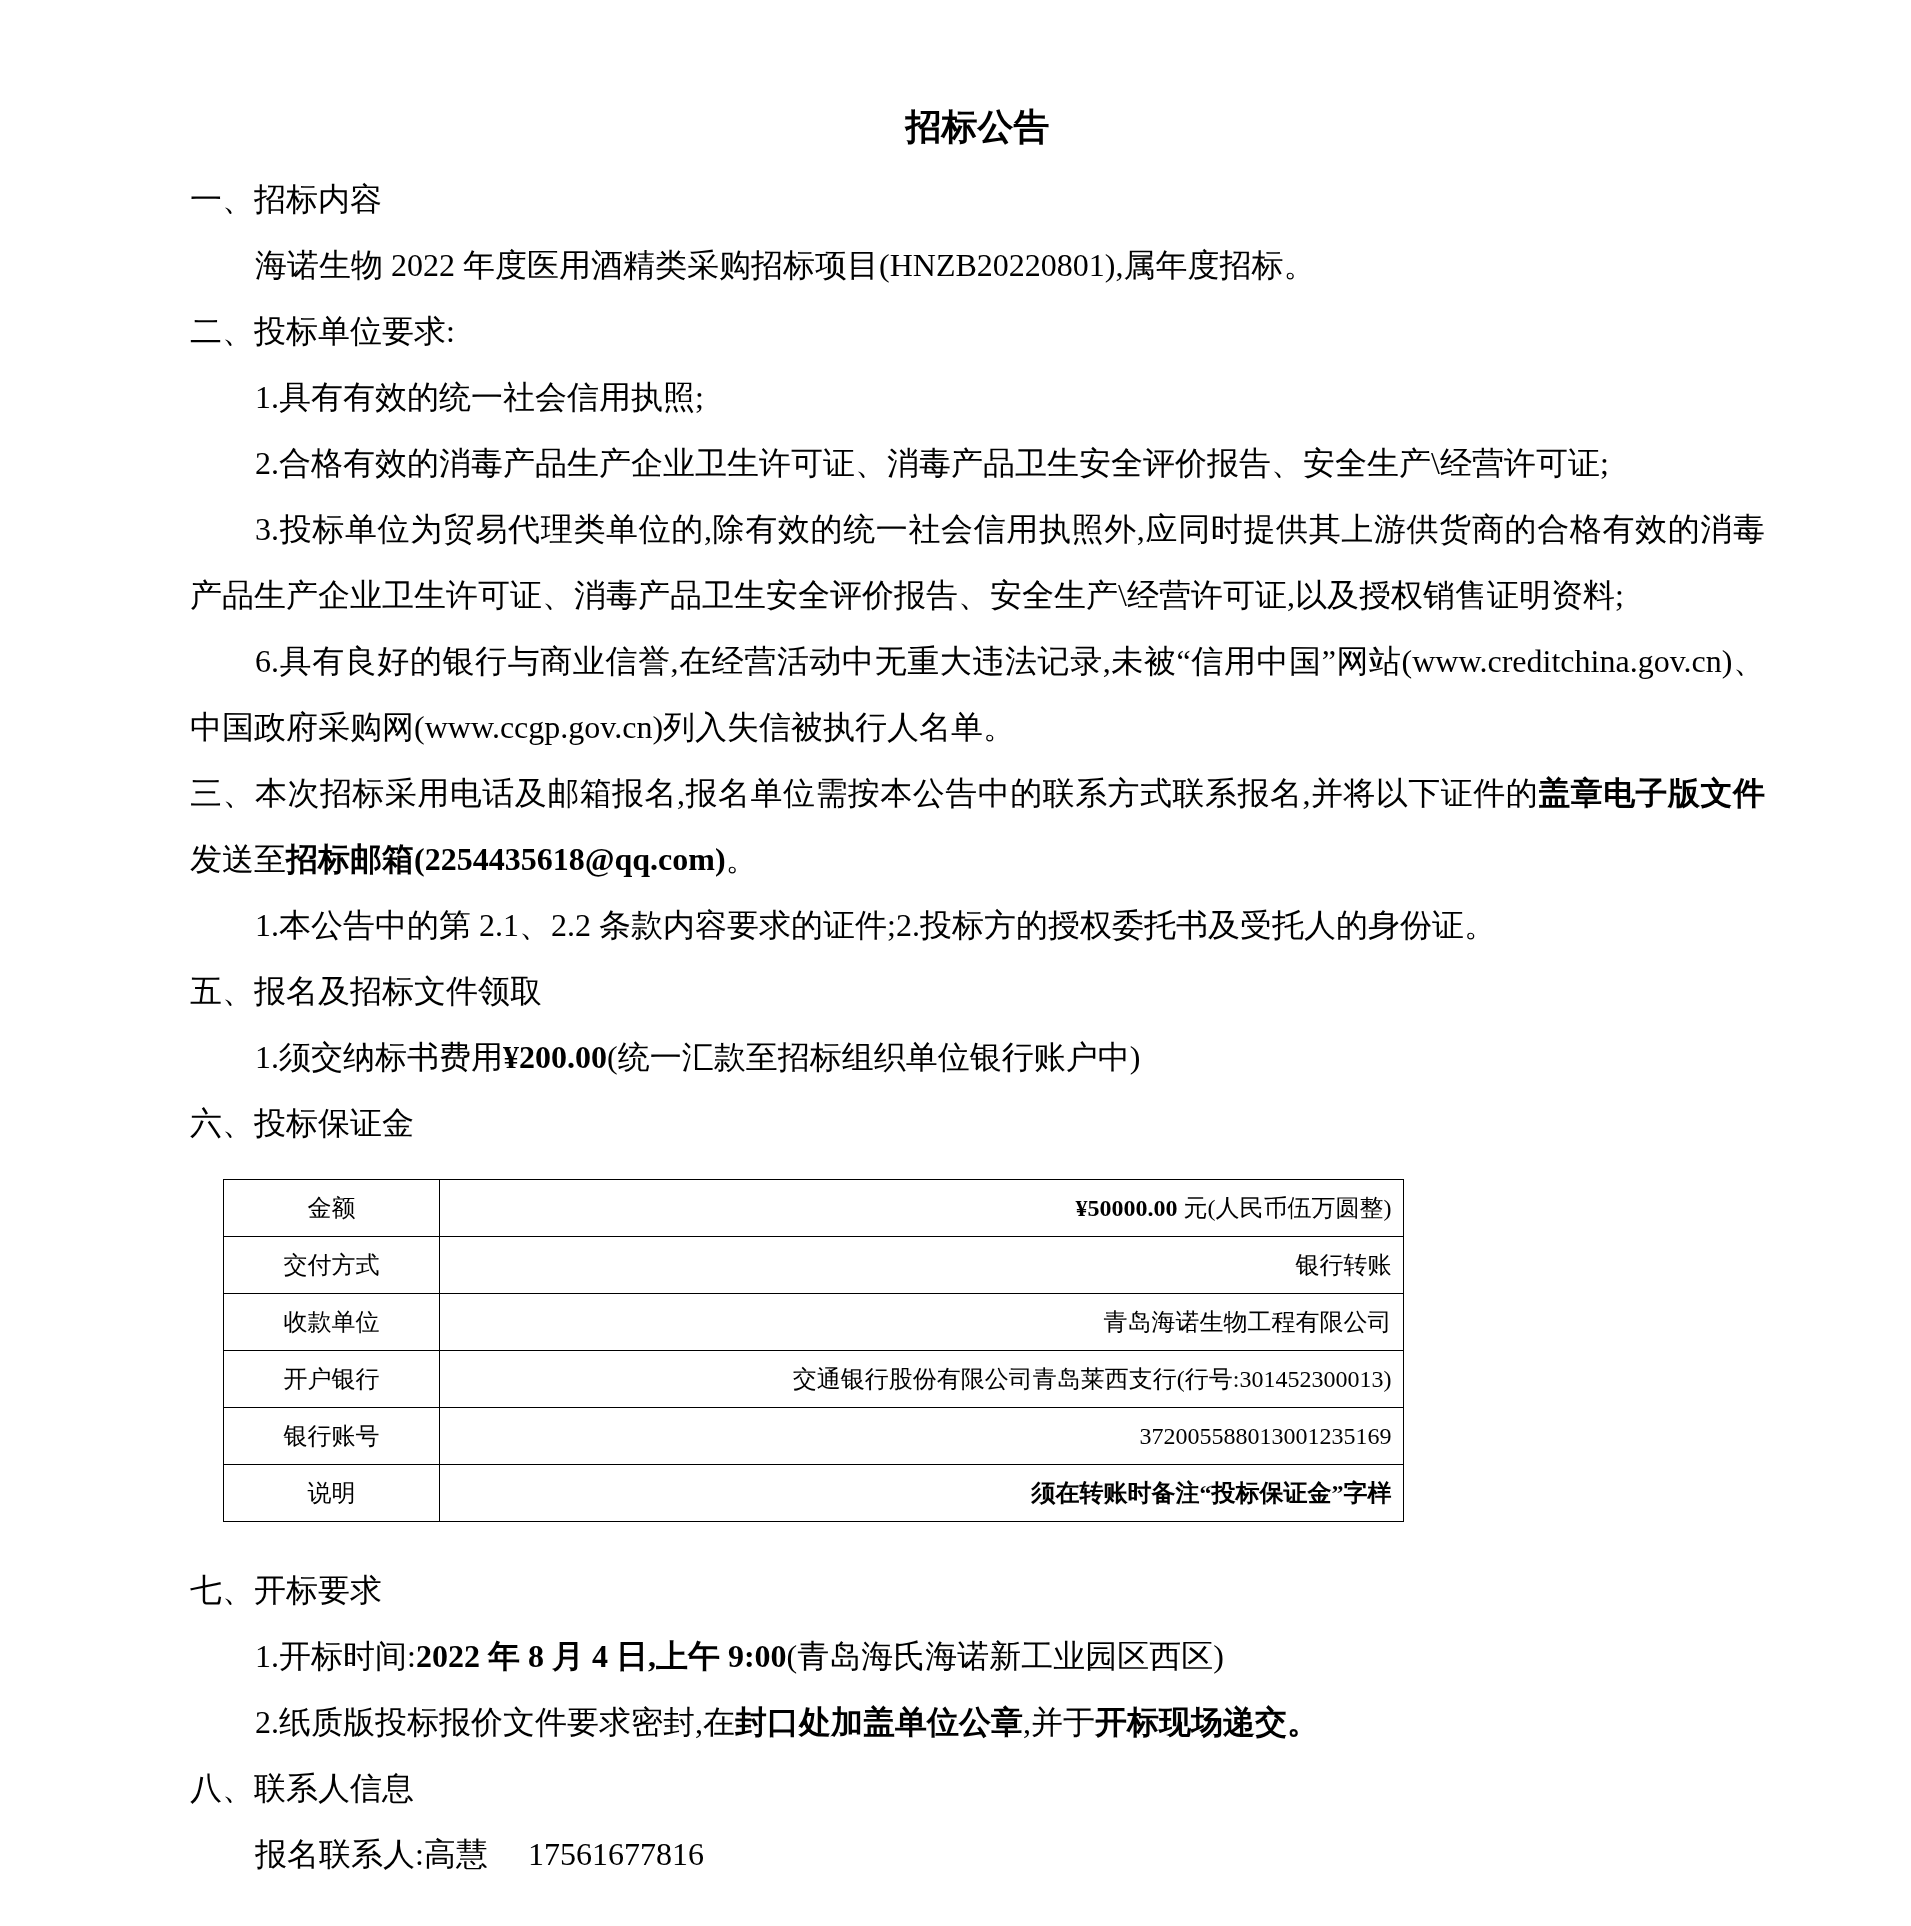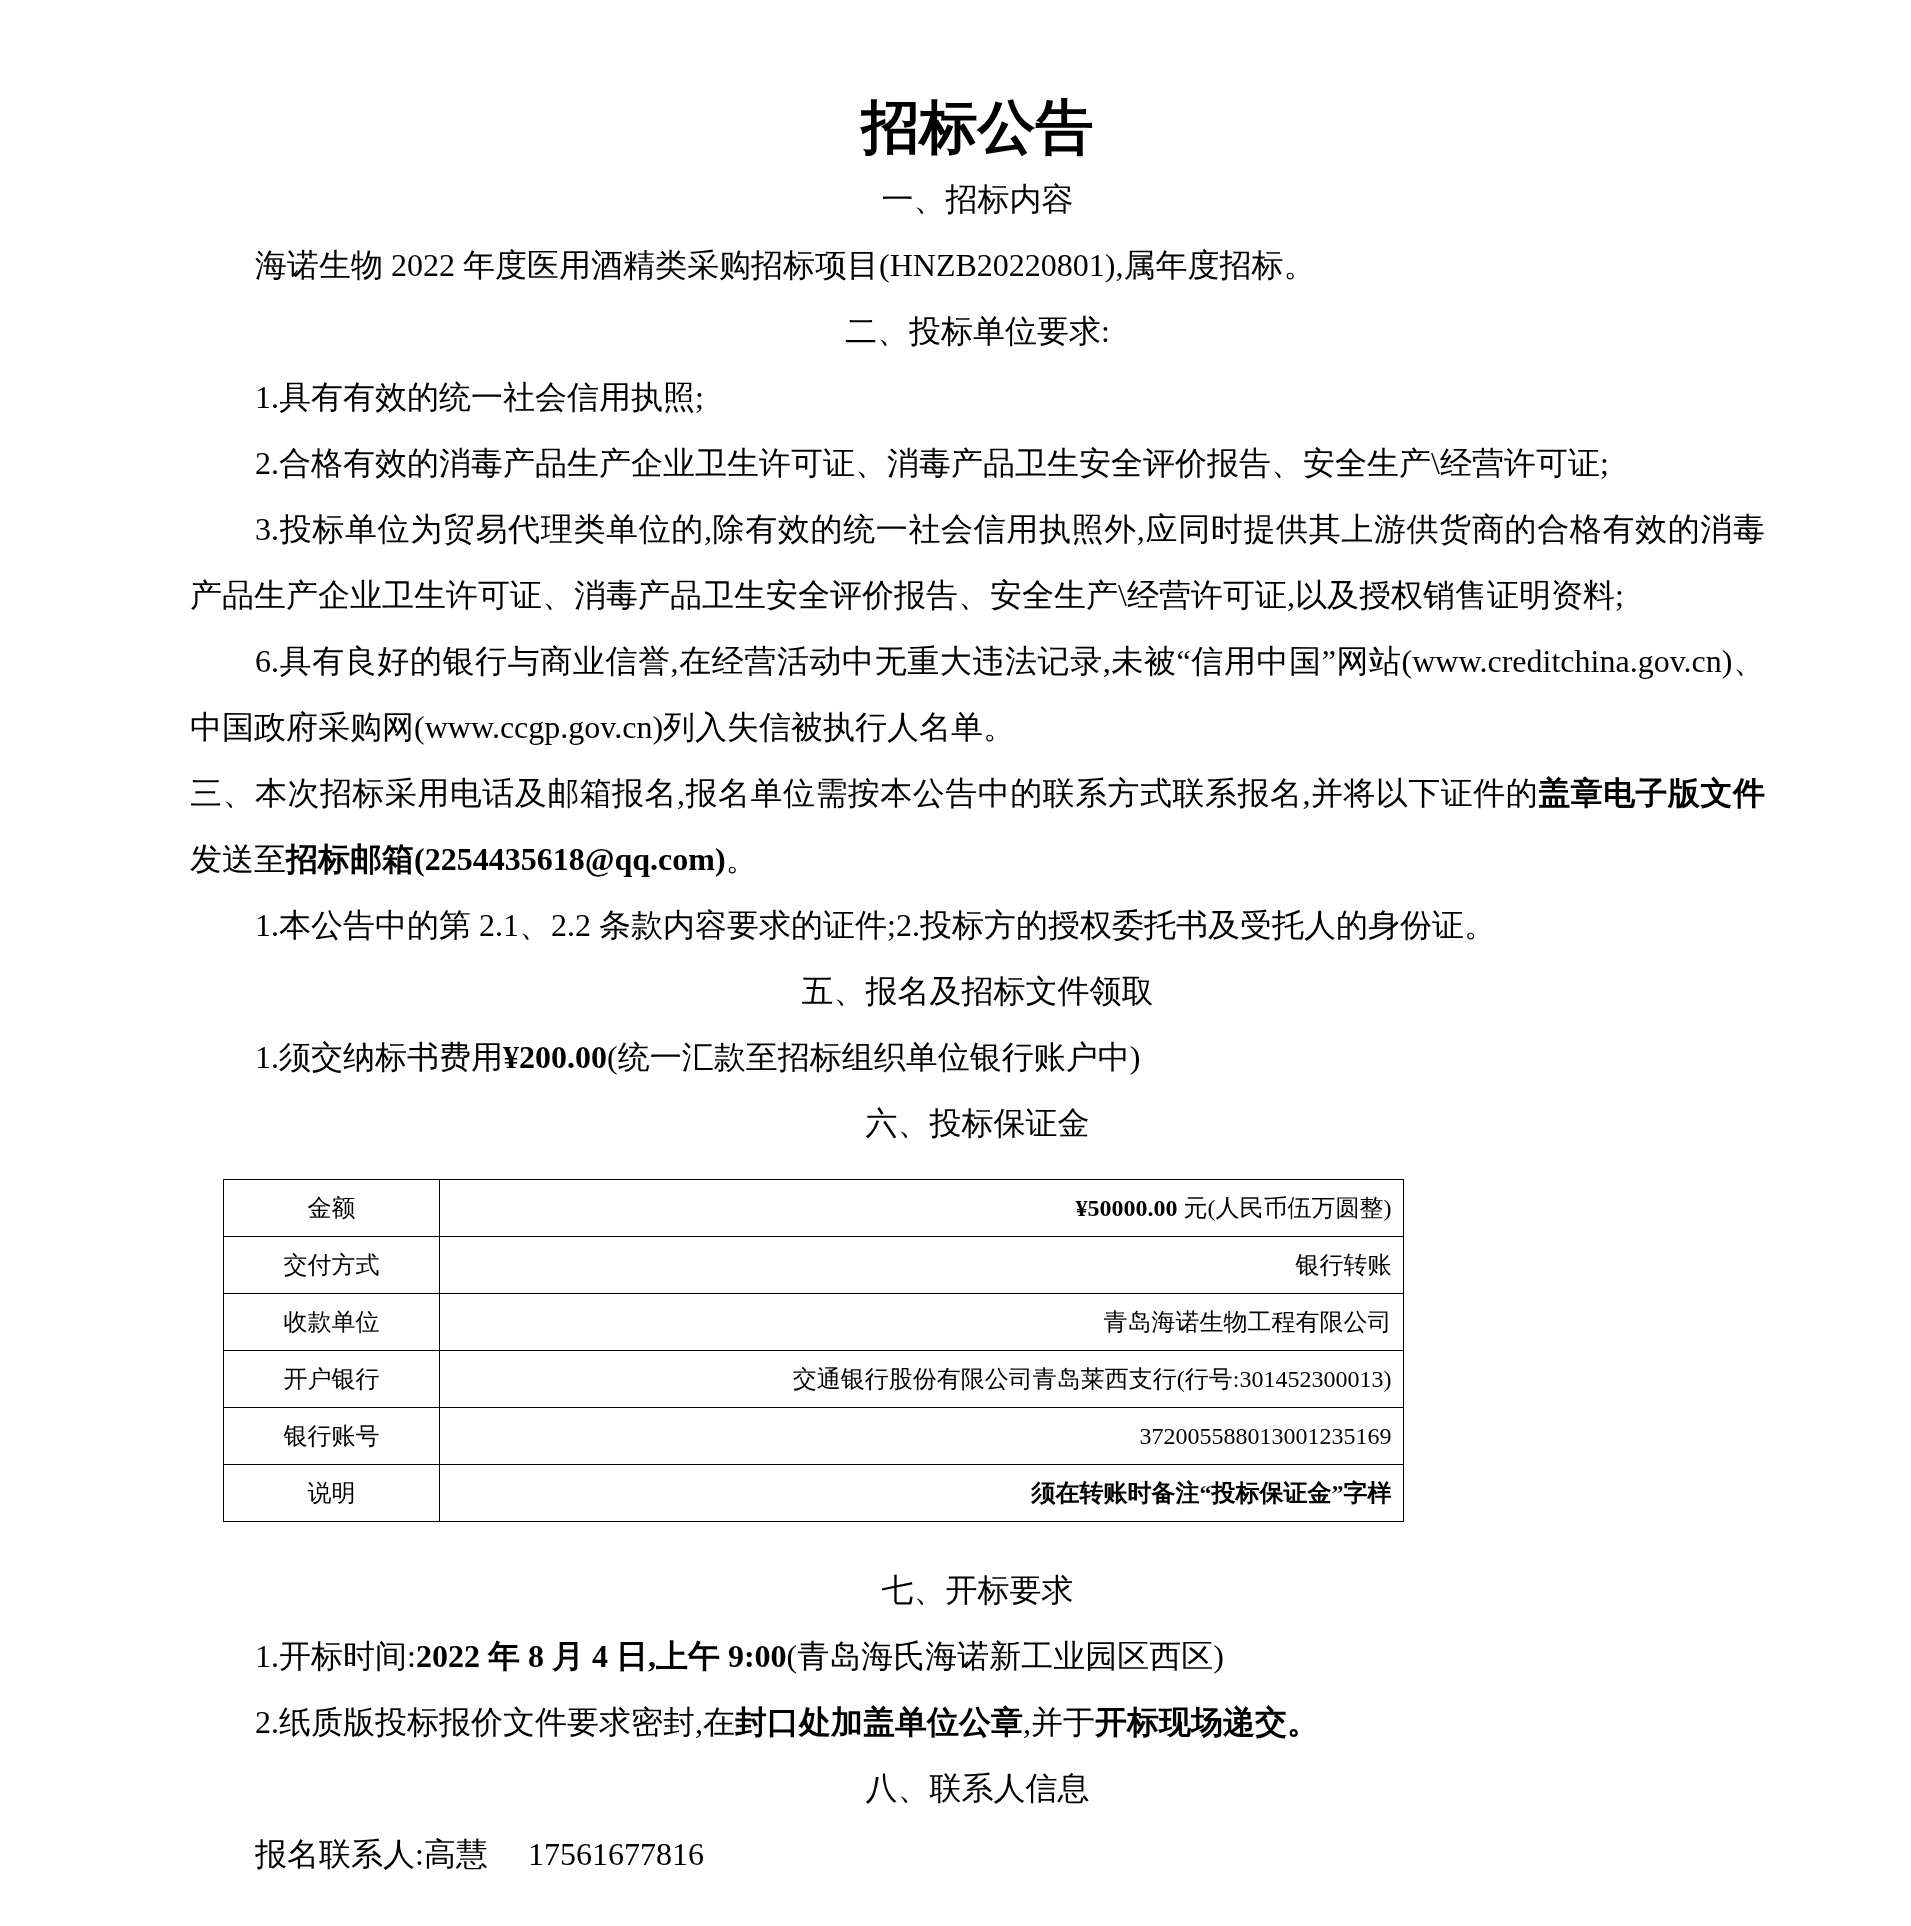--- a/index.html
+++ b/index.html
@@ -9,35 +9,35 @@
     height:2703px;
     margin:0 auto;
     background:#ffffff;
     font-family:"Liberation Serif","DejaVu Serif",serif;
     color:#000;
     box-sizing:border-box;
     padding:89px 146px 15.4px 190px;
     overflow:hidden;
   }
   .doc-title{
-    font-size:58px;
+    font-size:36px;
     font-weight:bold;
     text-align:center;
     line-height:77px;
     height:77px;
     margin:0;
   }
   .doc-group p{
     font-size:32px;
     line-height:66px;
     margin:0;
     text-align:justify;
     word-break:break-all;
   }
-  p.heading{text-align:center;}
+  p.heading{text-align:left;}
   p.item,p.para-indent{text-indent:65px;}
   .seg-b{font-weight:bold;}
 
   
   table.deposit{
     border-collapse:collapse;
     margin:23px 0 35px 33px;
     width:1181px;
     table-layout:fixed;
   }

